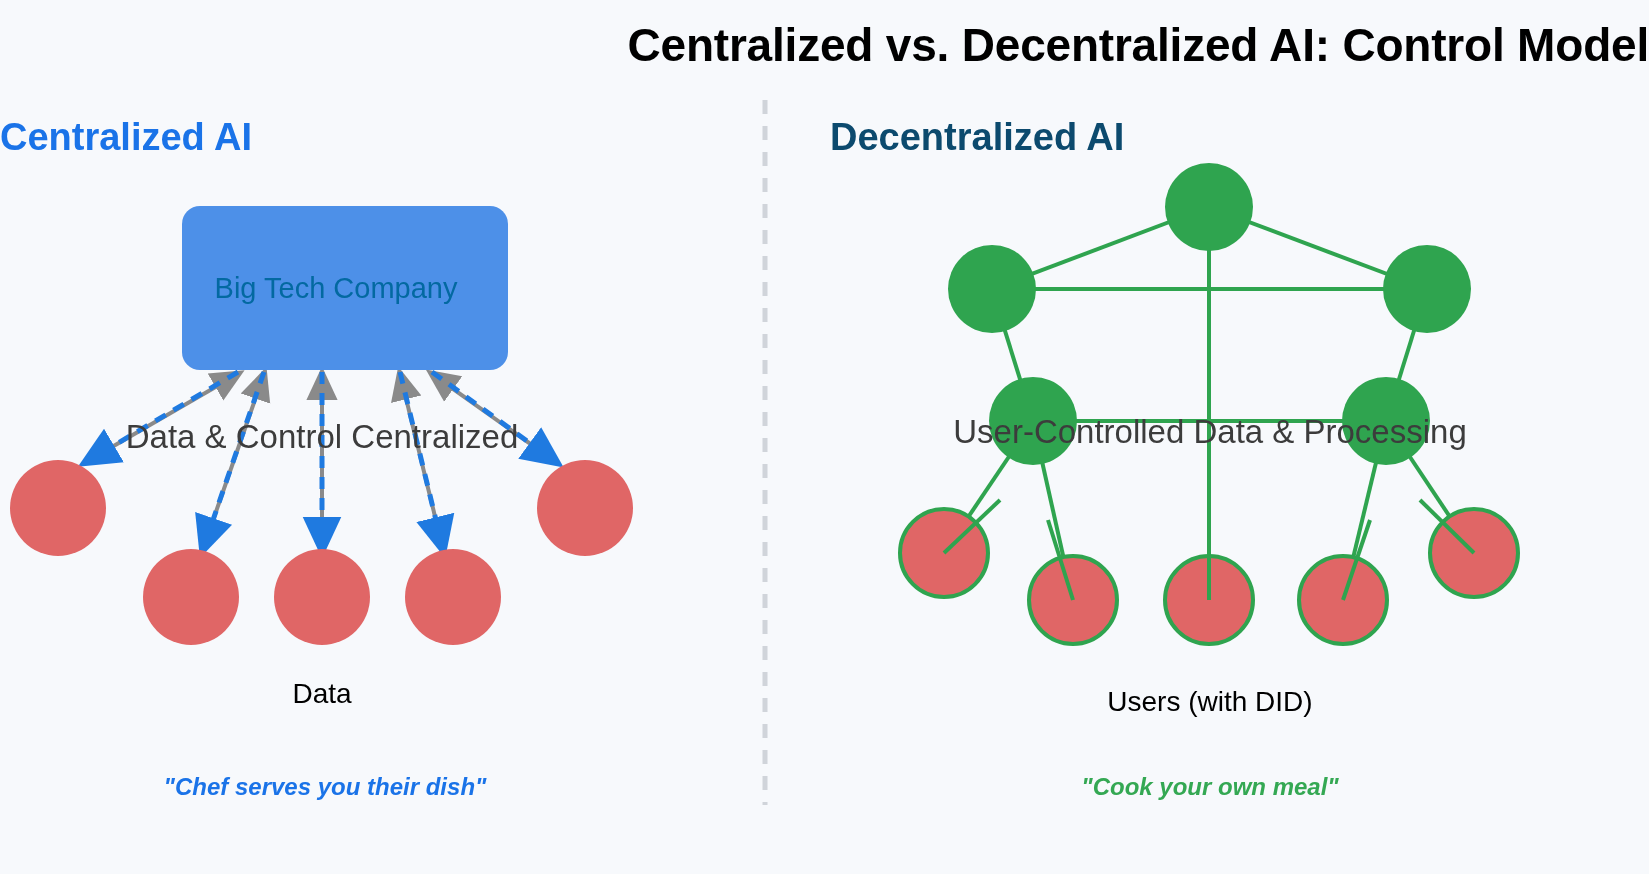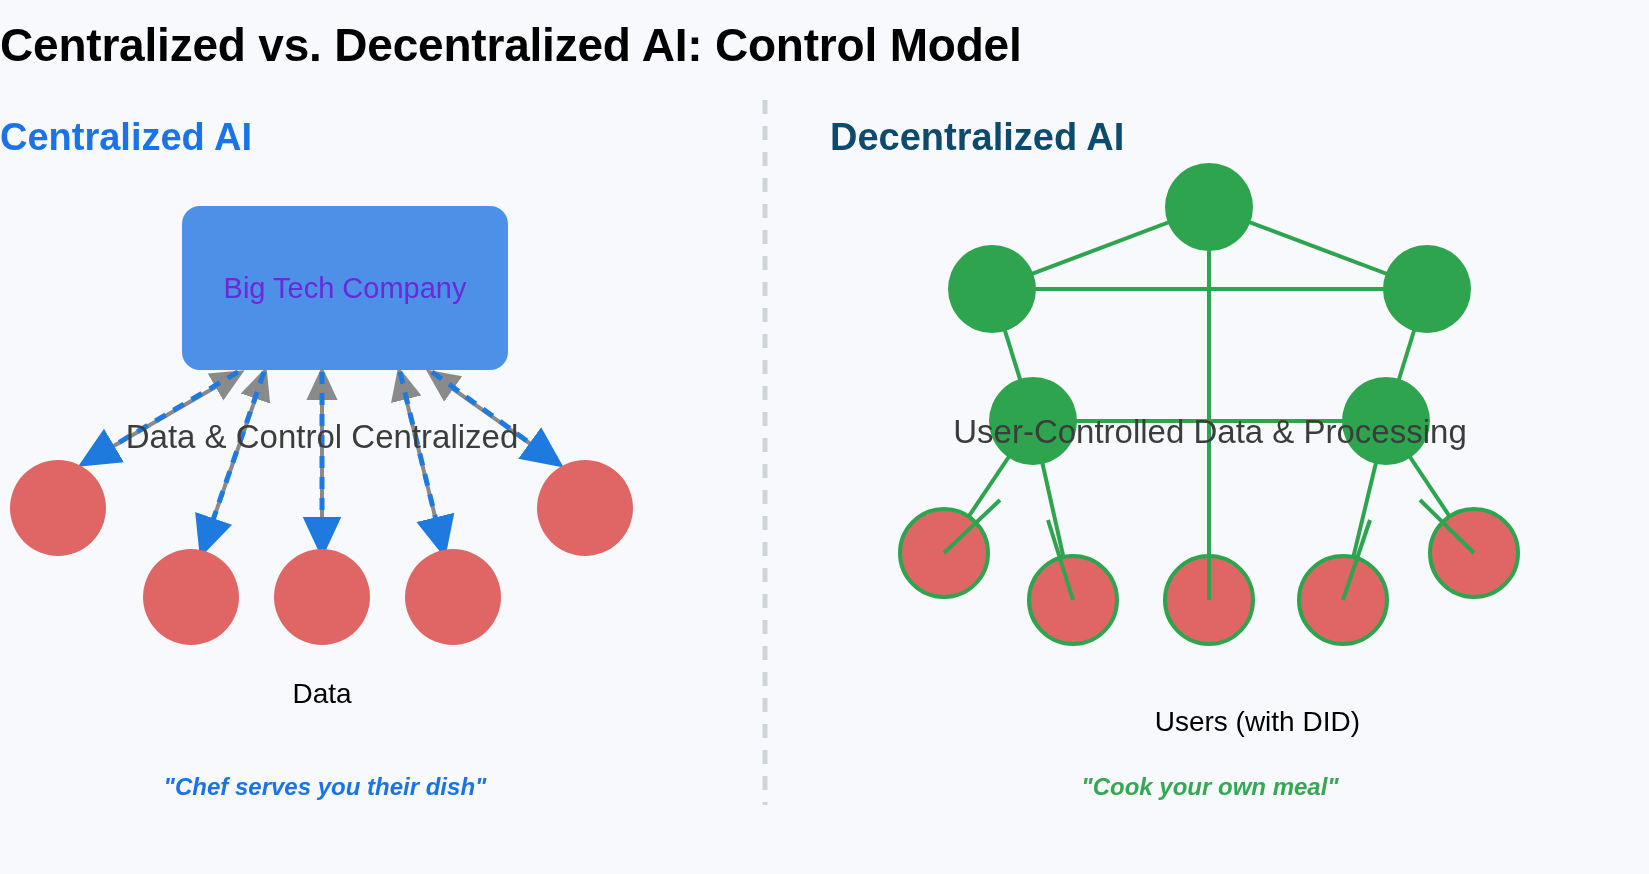--- a/index.html
+++ b/index.html
@@ -19,21 +19,21 @@
     left: 0; top: 0;
     width: 1649px;
     height: 874px;
     background: #f7f9fc;
   }
   .title {
     position: absolute;
     left: 0;
     top: 18px;
     width: 1649px;
-    text-align: left;
+    text-align: right;
     font-size: 46px;
     font-weight: bold;
     color: #000000;
     letter-spacing: -0.2px;
   }
   .panel-heading {
     position: absolute;
     font-size: 38px;
     font-weight: bold;
     text-align: left;
@@ -78,49 +78,48 @@
     text-align: center;
     white-space: nowrap;
   }
   #left-users-label {
     left: 172px;
     top: 678px;
     width: 300px;
   }
   #right-users-label {
     left: 1060px;
-    top: 706px;
+    top: 686px;
     width: 300px;
-    text-align: right;
   }
   .flow-label {
     position: absolute;
     font-size: 33px;
     color: #3c3c3c;
     text-align: center;
     white-space: nowrap;
   }
   #left-flow-label {
     left: 122px;
     top: 418px;
     width: 400px;
   }
   #right-flow-label {
     left: 910px;
     top: 413px;
     width: 600px;
   }
   #box-label {
     position: absolute;
-    left: 182px;
+    left: 173px;
     top: 272px;
     width: 326px;
     text-align: center;
     font-size: 29px;
-    color: #6d28d9;
+    color: #0369a1;
     white-space: nowrap;
     pointer-events: none;
   }
   svg.layer {
     position: absolute;
     left: 0;
     top: 0;
     width: 1649px;
     height: 874px;
   }

